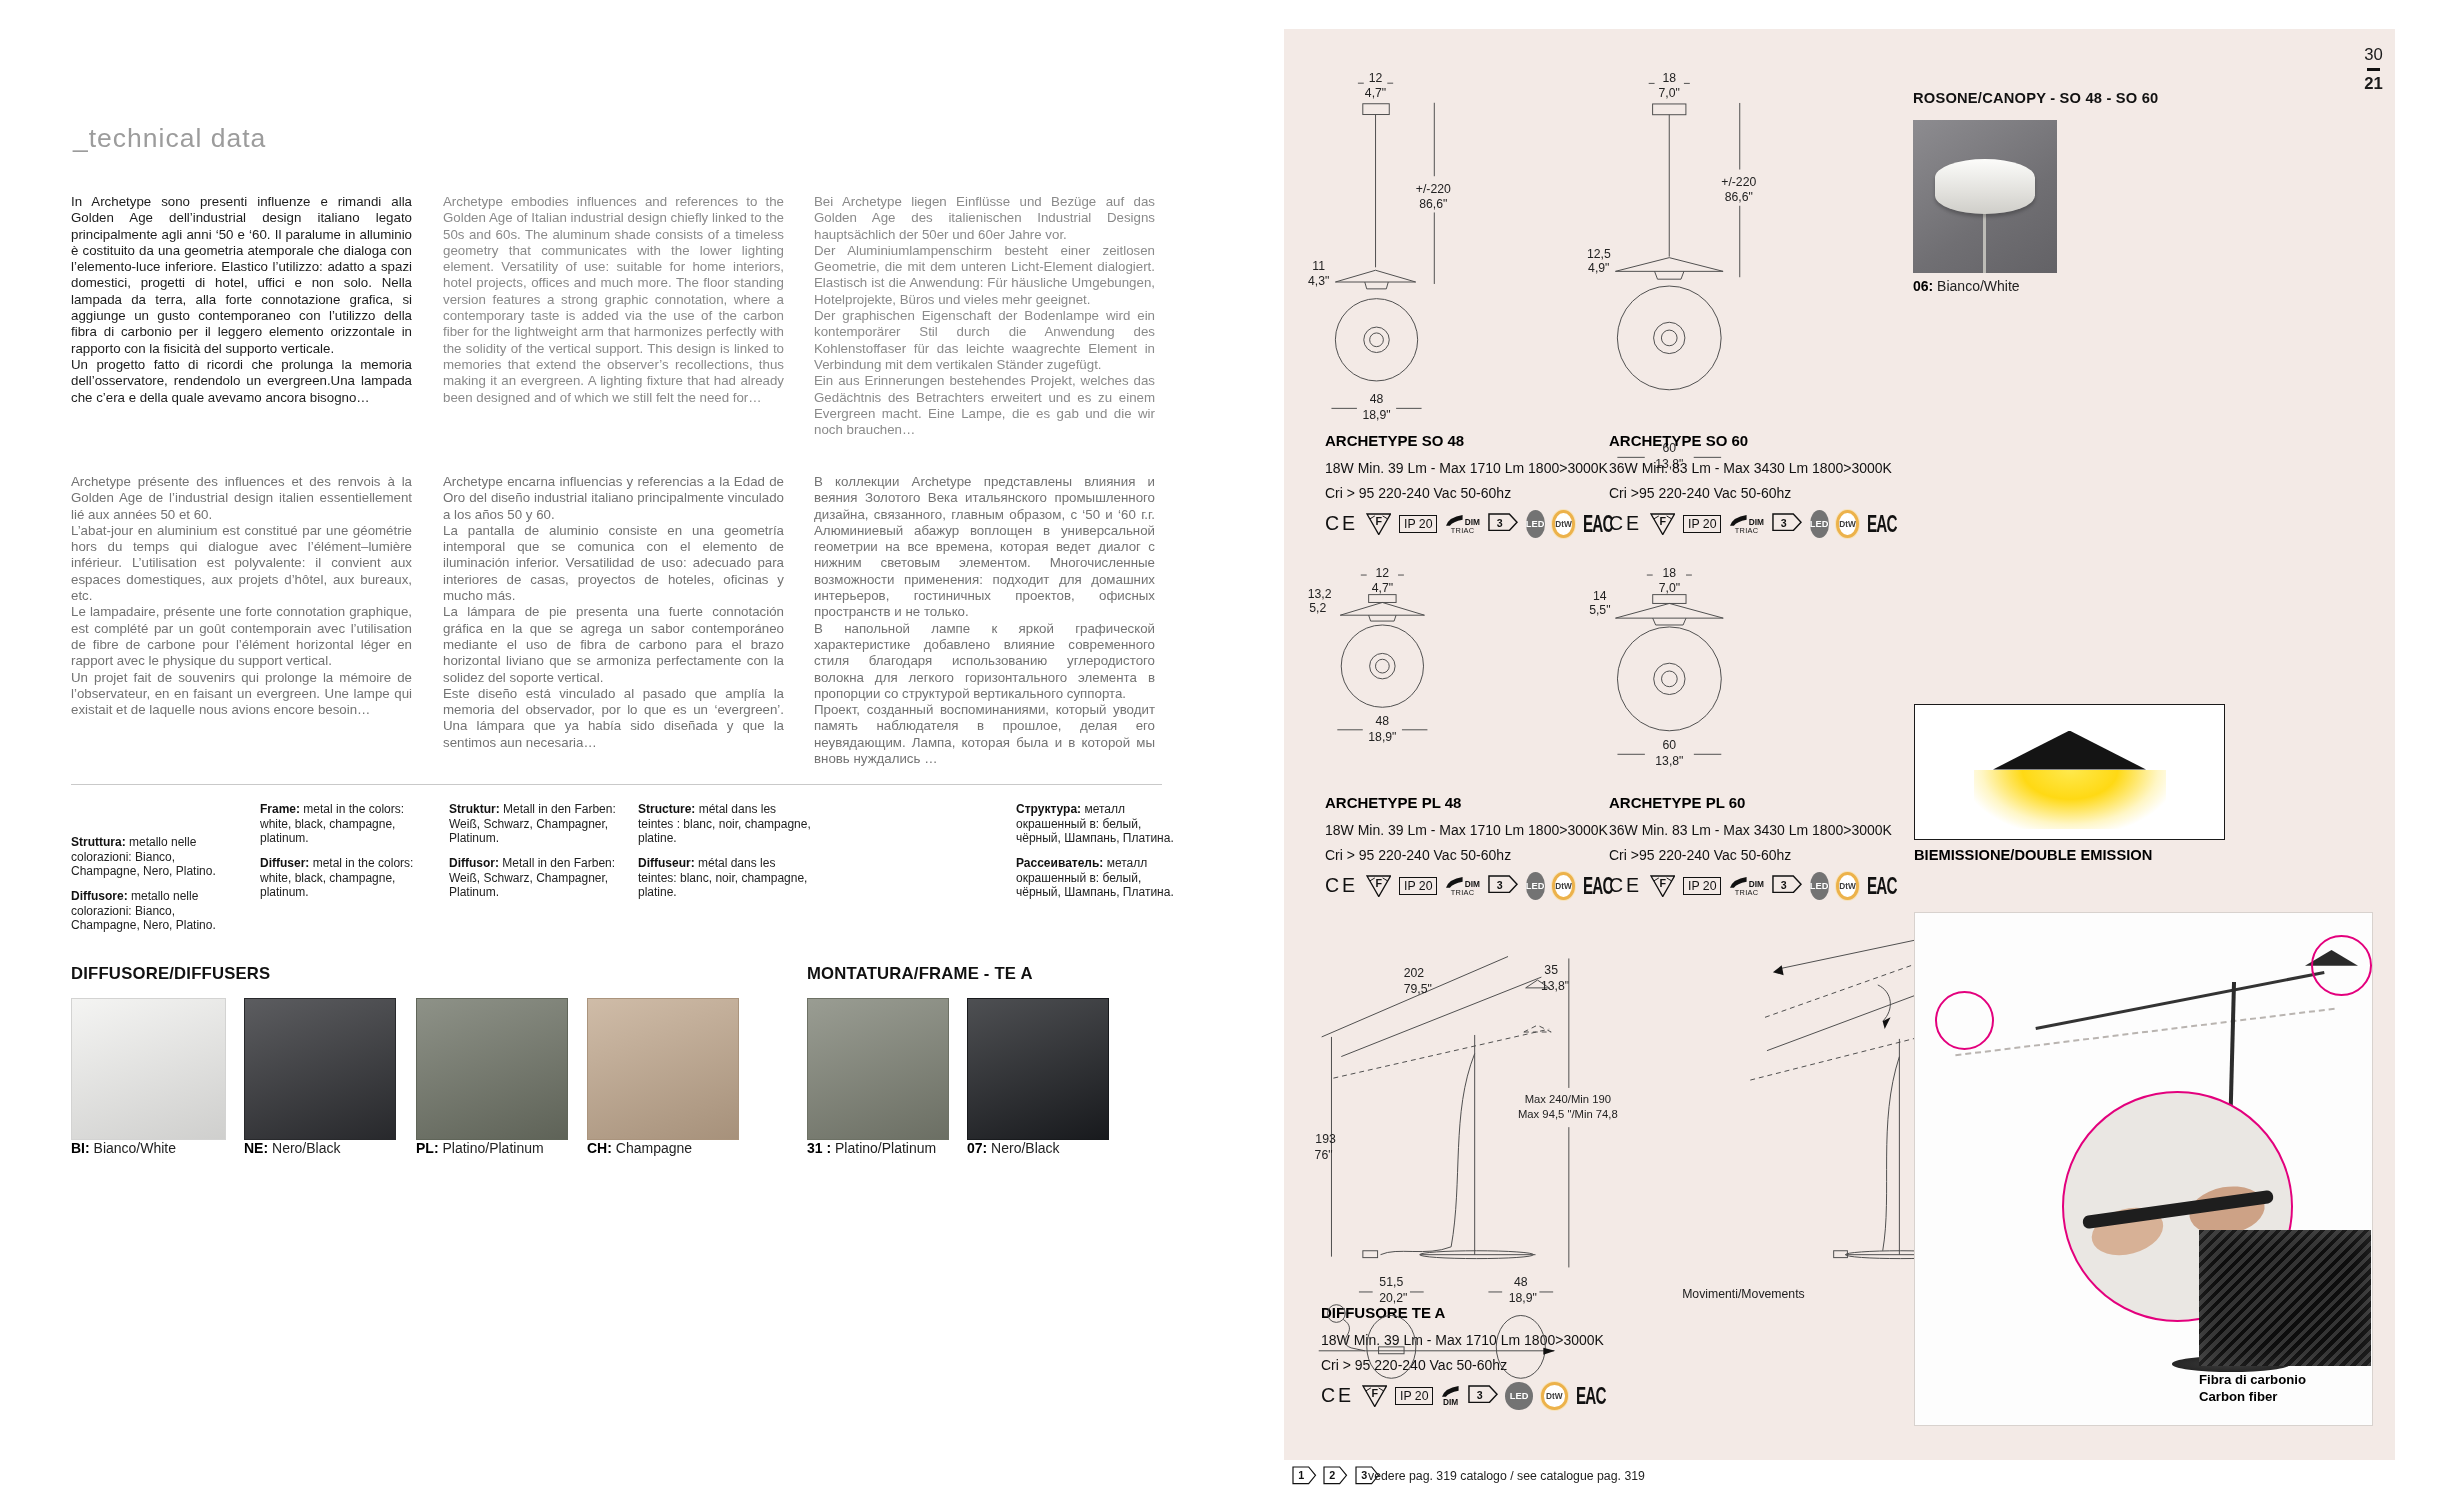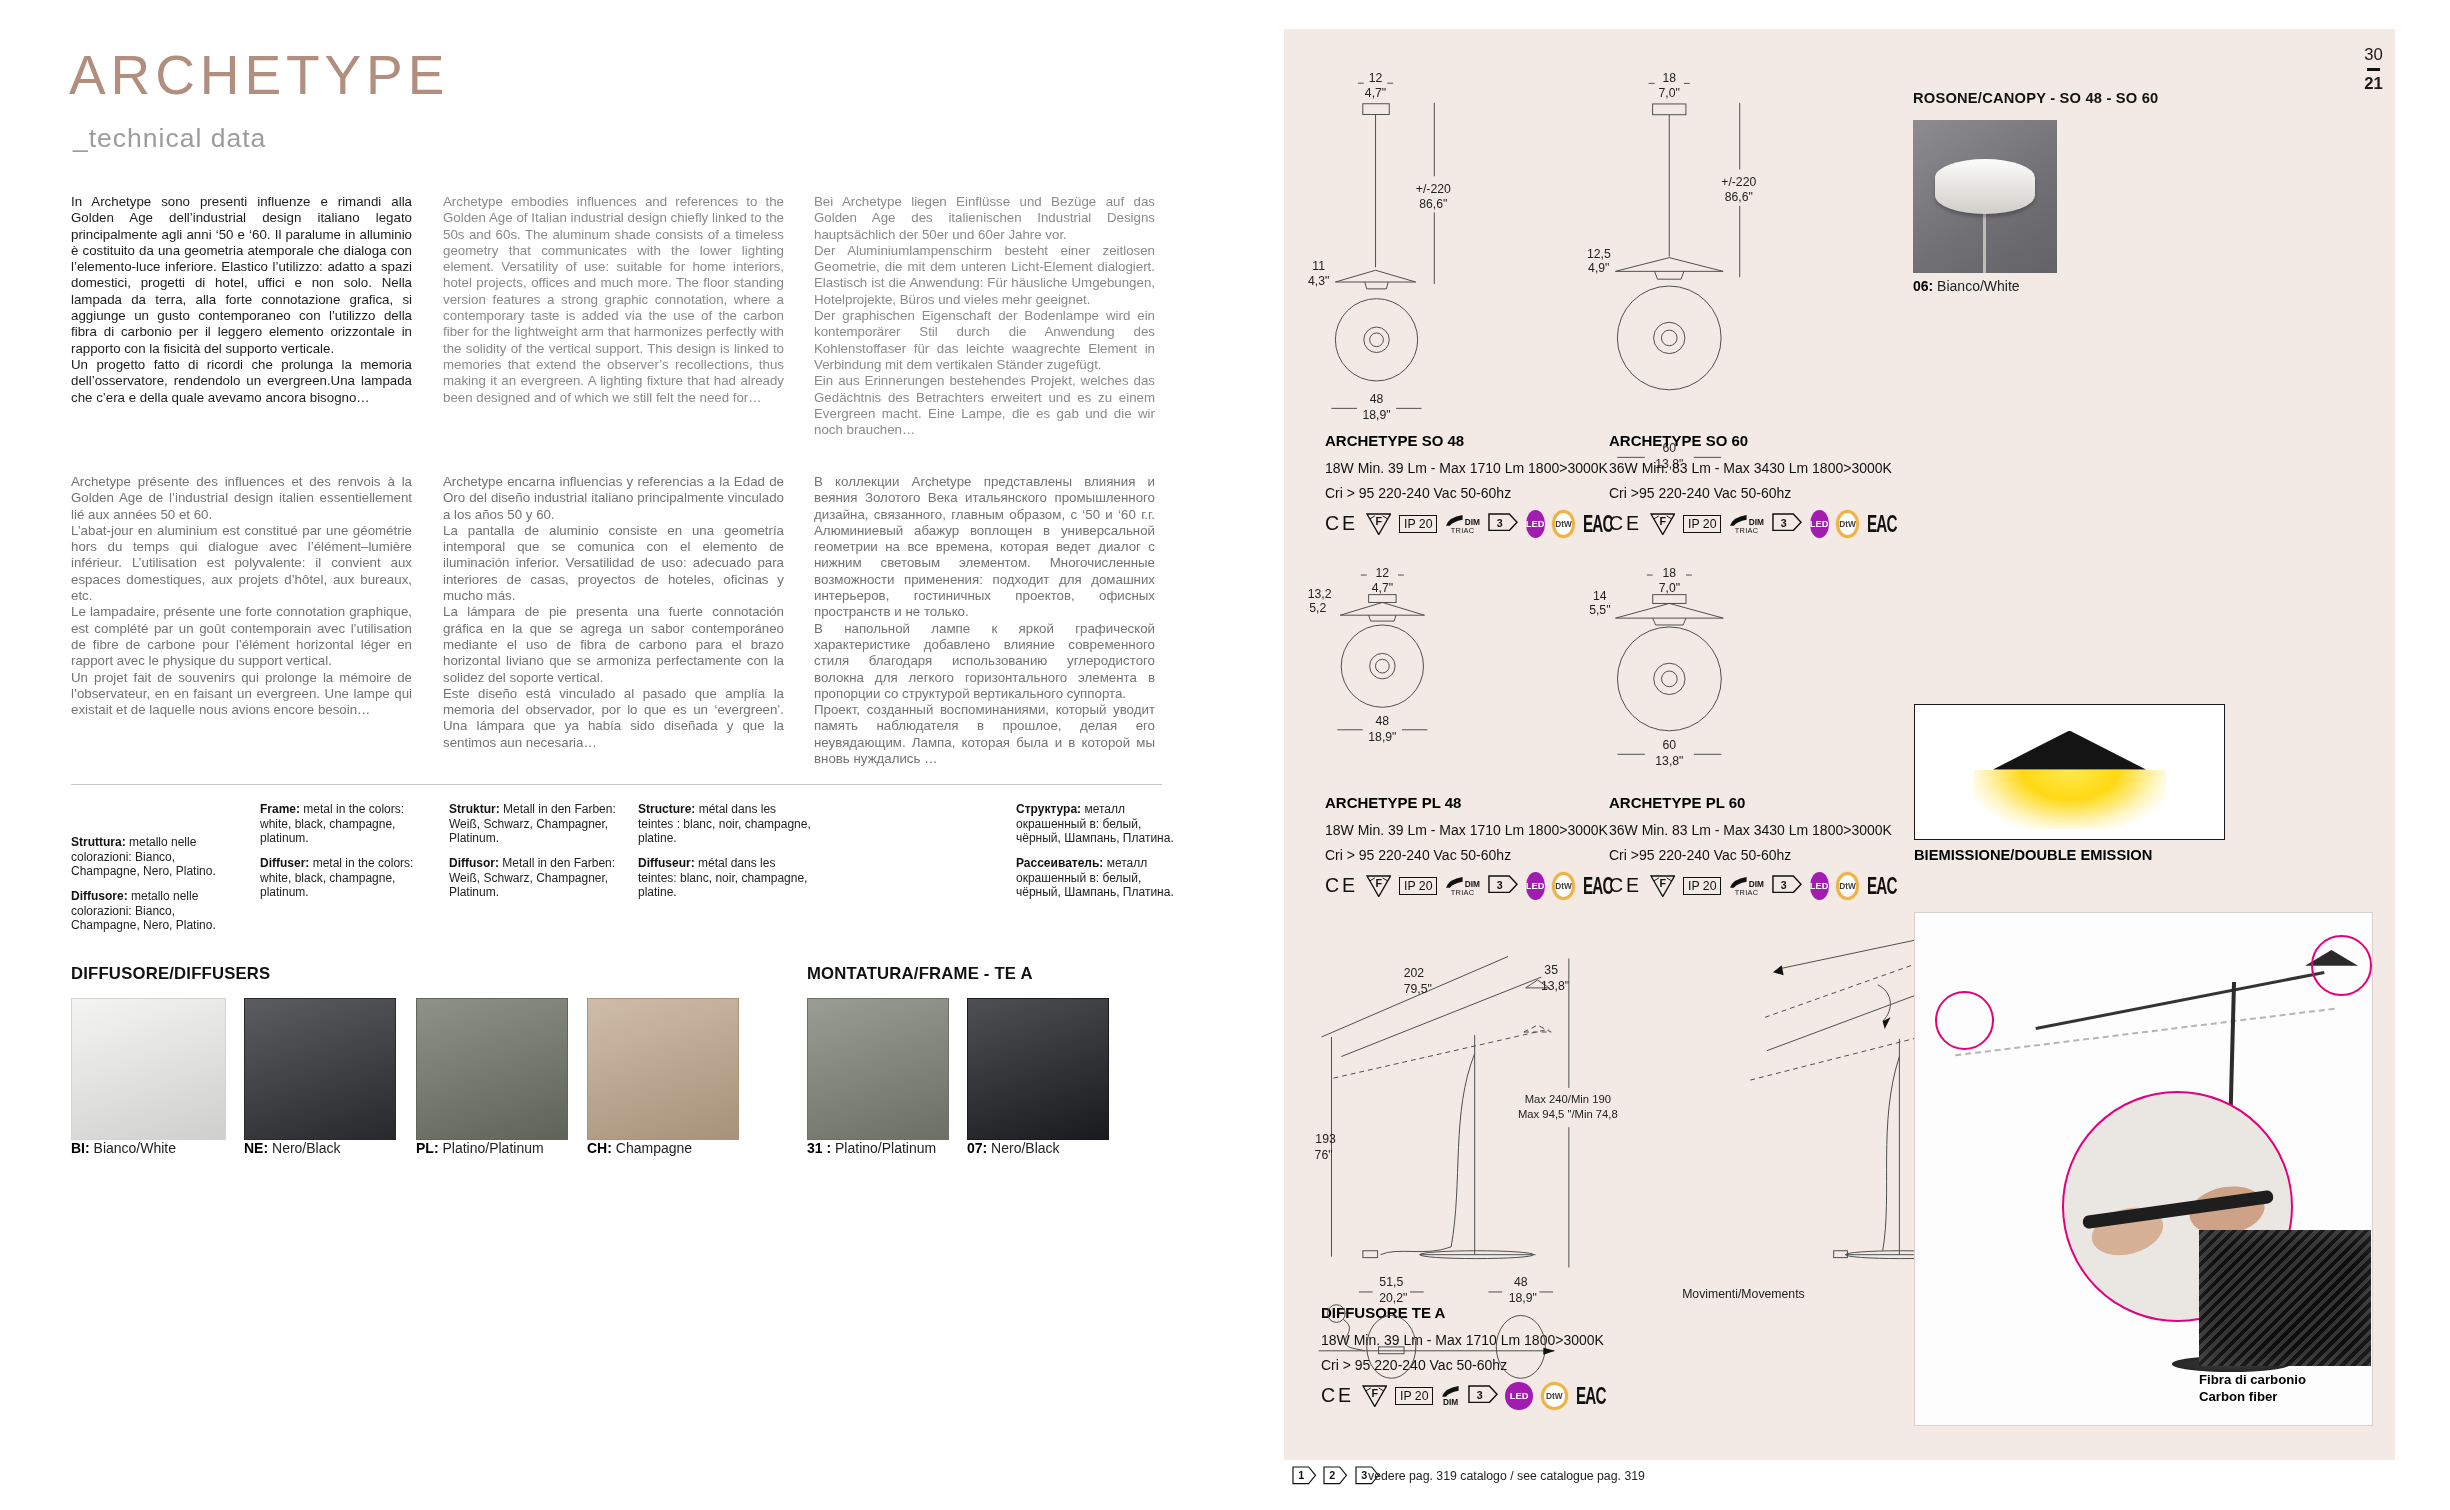--- a/index.html
+++ b/index.html
@@ -54,21 +54,21 @@
   .icons{display:flex;align-items:center;gap:7.8px;margin-top:4.9px;height:29px;}
   .ic-ce{font-size:19.6px;font-weight:500;letter-spacing:2.9px;color:#111;}
   .ic-f svg{display:block;}
   .ic-f text{font-size:11px;font-weight:bold;fill:#111;text-anchor:middle;font-family:"Liberation Sans",sans-serif;}
   .ic-ip{border:1.5px solid #111;font-size:12.3px;padding:1px 3.9px;color:#111;white-space:nowrap;}
   .ic-dim{display:inline-flex;flex-direction:column;align-items:center;line-height:1;}
   .ic-dim .row{display:flex;align-items:flex-end;gap:1px;}
   .ic-dim i{font-style:normal;font-weight:bold;font-size:8.3px;color:#111;}
   .ic-dim em{font-style:normal;font-size:7.4px;color:#111;letter-spacing:0.3px;}
   .ic-cut svg text, .badge text{font-size:11px;font-weight:bold;fill:#111;text-anchor:middle;font-family:"Liberation Sans",sans-serif;}
-  .ic-led{width:27.4px;height:27.4px;border-radius:50%;background:#a21caf;color:#fff;font-size:9.3px;
+  .ic-led{width:27.4px;height:27.4px;border-radius:50%;background:#737373;color:#fff;font-size:9.3px;
           font-weight:bold;display:inline-flex;align-items:center;justify-content:center;}
   .ic-dtw{width:27.4px;height:27.4px;border-radius:50%;background:#fff;color:#3c3c3c;font-size:8.3px;font-weight:bold;
           display:inline-flex;align-items:center;justify-content:center;
           border:3.9px solid #ecb24b;box-shadow:inset 0 0 0 1px #fff, 0 0 0 1px #f7e3bd;box-sizing:border-box;}
   .ic-eac{display:inline-block;font-weight:bold;font-size:18.6px;letter-spacing:-1px;color:#111;
           transform:scale(.82,1.25);transform-origin:left center;}
 
   .photo-canopy{position:absolute;left:1913px;top:120px;width:144px;height:153px;
       background:linear-gradient(145deg,#8d8c90,#706f73 60%,#636266);overflow:hidden;}
   .canopy-drum{position:absolute;left:21.6px;top:39px;width:100px;height:55px;border-radius:50%/34%;
@@ -108,21 +108,20 @@
 
   .footer-badges{position:absolute;left:1292px;top:1466px;display:flex;gap:6.9px;align-items:center;}
   .badge polygon{stroke:#111;stroke-width:1.2;fill:none;}
   .footer-text{position:absolute;left:1368px;top:1469px;font-size:12.3px;color:#222;}
 </style>
 </head>
 <body>
 
 <div class="page">
 
-  <div class="brand-title">ARCHETYPE</div>
   <div class="brand-sub">_technical data</div>
 
   <div class="intro it" style="left:71px;top:194px;">In Archetype sono presenti influenze e rimandi alla Golden Age dell’industrial design italiano legato principalmente agli anni ‘50 e ‘60. Il paralume in alluminio è costituito da una geometria atemporale che dialoga con l’elemento-luce inferiore. Elastico l’utilizzo: adatto a spazi domestici, progetti di hotel, uffici e non solo. Nella lampada da terra, alla forte connotazione grafica, si aggiunge un gusto contemporaneo con l’utilizzo della fibra di carbonio per il leggero elemento orizzontale in rapporto  con la fisicità del supporto verticale.
 Un progetto fatto di ricordi che prolunga la memoria dell’osservatore, rendendolo un evergreen.Una lampada che c’era e della quale avevamo ancora bisogno…</div>
   <div class="intro gray" style="left:443px;top:194px;">Archetype embodies influences and references to the Golden Age of Italian industrial design chiefly linked to the 50s and 60s. The aluminum shade consists of a timeless geometry that communicates with the lower lighting element. Versatility of use: suitable for home interiors, hotel projects, offices and much more. The floor standing version features a strong graphic connotation, where a contemporary taste is added via the use of the carbon fiber for the lightweight arm that harmonizes perfectly with the solidity of the vertical support. This design is linked to memories that extend the observer’s recollections, thus making it an evergreen. A lighting fixture that had already been designed and of which we still felt the need for…</div>
   <div class="intro gray" style="left:814px;top:194px;">Bei Archetype liegen Einflüsse und Bezüge auf das Golden Age des italienischen Industrial Designs hauptsächlich der 50er und 60er Jahre vor.
 Der Aluminiumlampenschirm besteht einer zeitlosen Geometrie, die mit dem unteren Licht-Element dialogiert. Elastisch ist die Anwendung: Für häusliche Umgebungen, Hotelprojekte, Büros und vieles mehr geeignet.
 Der graphischen Eigenschaft der Bodenlampe wird ein kontemporärer Stil durch die Anwendung des Kohlenstoffaser für das leichte waagrechte Element in Verbindung mit dem vertikalen Ständer zugefügt.
 Ein aus Erinnerungen bestehendes Projekt, welches das Gedächtnis des Betrachters erweitert und es zu einem Evergreen macht. Eine Lampe, die es gab und die wir noch brauchen…</div>
 

